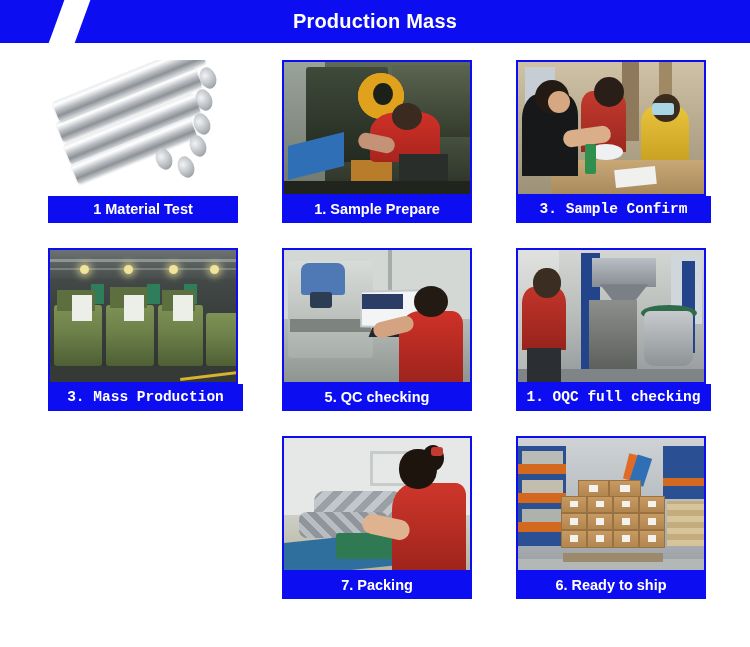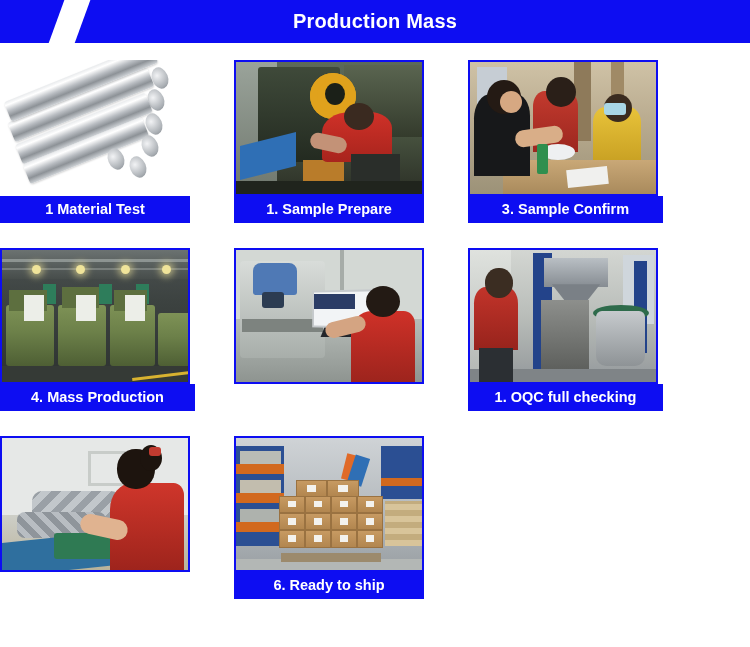--- a/index.html
+++ b/index.html
@@ -53,22 +53,23 @@
     position: absolute;
     left: 0;
     top: 43px;
     width: 750px;
     height: 604px;
     box-sizing: border-box;
     padding: 17px 0 0 0;
   }
   .row {
     display: flex;
-    justify-content: flex-start;
+    justify-content: flex-end;
     height: 188px;
+    padding-left: 43px;
   }
   .cell {
     width: 190px;
     margin-right: 44px;
     position: relative;
   }
   .photo {
     width: 190px;
     height: 136px;
     box-sizing: border-box;
@@ -87,20 +88,21 @@
     color: #ffffff;
     font-size: 14.5px;
     font-weight: bold;
     text-align: center;
     line-height: 27px;
     white-space: nowrap;
     overflow: hidden;
   }
   .caption.wide {
     width: 195px;
+    font-family: Liberation Mono, monospace;
   }
 
   
   .scene { position:absolute; inset:0; }
   .p { position:absolute; }
 
   
   .bars-bg { background:#ffffff; }
   .bar {
     position:absolute;
@@ -345,40 +347,41 @@
           <div class="p s4-top" style="left:32%; top:28%; width:20%;"></div>
           <div class="p s4-bag" style="left:40%;"></div>
           <div class="p s4-mach" style="left:58%; width:24%;"></div>
           <div class="p s4-top" style="left:60%; top:30%; width:18%;"></div>
           <div class="p s4-bag" style="left:66%;"></div>
           <div class="p s4-mach" style="left:84%; width:18%; height:40%;"></div>
           <div class="p s4-floor"></div>
           <div class="p s4-line"></div>
         </div>
       </div>
-      <div class="caption wide">4. Mass Production</div>
+      <div class="caption wide">3. Mass Production</div>
     </div>
 
     <div class="cell">
       <div class="photo bordered">
         <div class="scene s5-bg">
           <div class="p s5-wall"></div>
           <div class="p s5-col"></div>
           <div class="p s5-machine"></div>
           <div class="p s5-mhead"></div>
           <div class="p s5-mlens"></div>
           <div class="p s5-mbase"></div>
           <div class="p s5-kbd"></div>
           <div class="p s5-laptop"></div>
           <div class="p s5-screen"></div>
           <div class="p s5-body"></div>
           <div class="p s5-head"></div>
           <div class="p s5-arm"></div>
         </div>
       </div>
+      <div class="caption">5. QC checking</div>
     </div>
 
     <div class="cell">
       <div class="photo bordered">
         <div class="scene s6-bg">
           <div class="p s6-wall"></div>
           <div class="p s6-win"></div>
           <div class="p s6-frame"></div>
           <div class="p s6-frame2"></div>
           <div class="p s6-hopper"></div>
@@ -408,20 +411,21 @@
           <div class="p s7-pile2"></div>
           <div class="p s7-table"></div>
           <div class="p s7-sealer"></div>
           <div class="p s7-body"></div>
           <div class="p s7-head"></div>
           <div class="p s7-hair"></div>
           <div class="p s7-tie"></div>
           <div class="p s7-arm"></div>
         </div>
       </div>
+      <div class="caption">7. Packing</div>
     </div>
 
     <div class="cell">
       <div class="photo bordered">
         <div class="scene s8-bg">
           <div class="p s8-rackL"></div>
           <div class="p s8-goodsL1"></div>
           <div class="p s8-shelfL1"></div>
           <div class="p s8-goodsL2"></div>
           <div class="p s8-shelfL2"></div>

